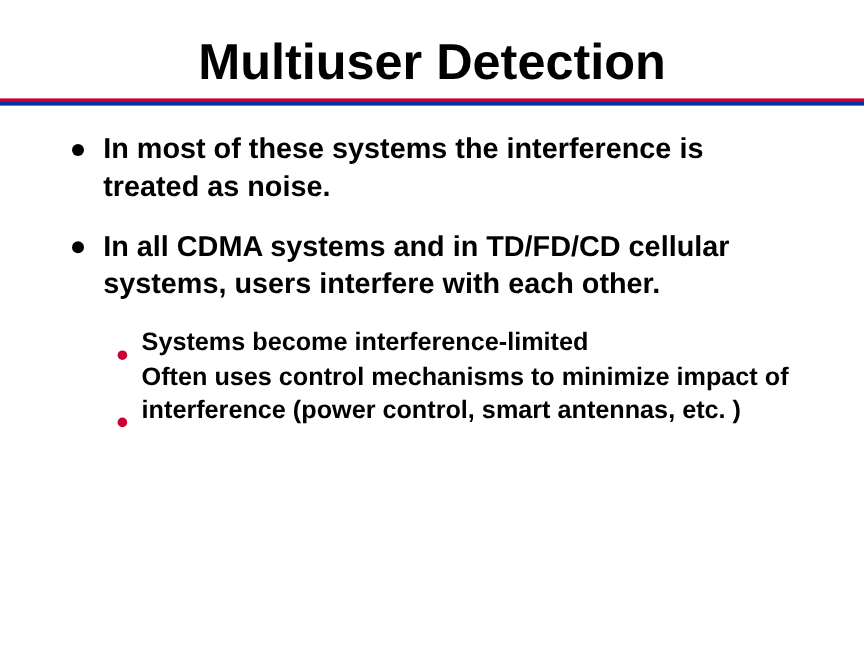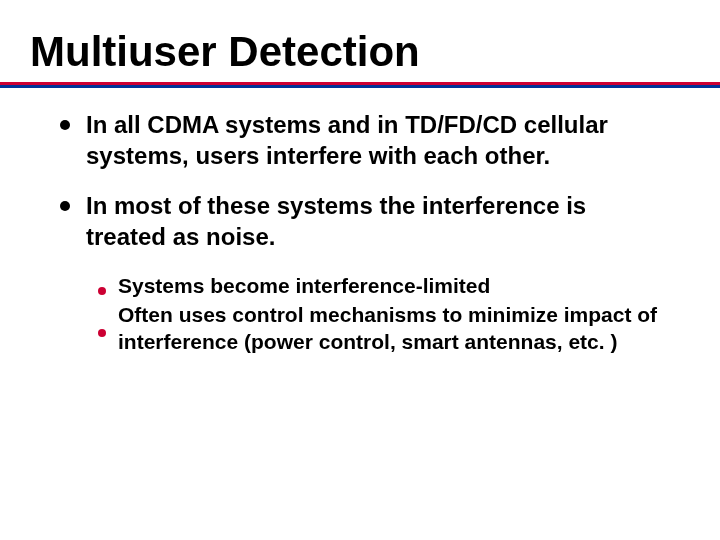--- a/index.html
+++ b/index.html
@@ -13,21 +13,21 @@
       background: #ffffff;
       font-family: Arial, Helvetica, sans-serif;
       overflow: hidden;
     }
     .slide {
       width: 100%;
       height: 100%;
       padding: 28px 0 0 0;
     }
     .title {
-      text-align: left;
+      text-align: center;
       font-size: 42px;
       font-weight: bold;
       color: #000000;
       margin-bottom: 6px;
       padding: 0 30px;
     }
     .divider {
       width: 100%;
       height: 6px;
       position: relative;
@@ -64,21 +64,21 @@
       font-weight: bold;
       color: #000000;
       line-height: 1.28;
     }
     .sub-list {
       padding-left: 38px;
       margin-top: 2px;
     }
     .sub-bullet-item {
       display: flex;
-      align-items: center;
+      align-items: flex-end;
       margin-bottom: 2px;
     }
     .sub-bullet-dot {
       width: 8px;
       height: 8px;
       background: #cc0033;
       border-radius: 50%;
       flex-shrink: 0;
       margin-top: 9px;
       margin-right: 12px;
@@ -95,25 +95,25 @@
 
 <div class="slide">
   <h1 class="title">Multiuser Detection</h1>
   <div class="divider">
     <div class="divider-red"></div>
     <div class="divider-blue"></div>
   </div>
   <div class="content">
     <div class="bullet-item">
       <div class="bullet-dot"></div>
-      <div class="bullet-text">In all CDMA systems and in TD/FD/CD cellular systems, users interfere with each other.</div>
+      <div class="bullet-text">In most of these systems the interference is treated as noise.</div>
     </div>
     <div class="bullet-item">
       <div class="bullet-dot"></div>
-      <div class="bullet-text">In most of these systems the interference is treated as noise.</div>
+      <div class="bullet-text">In all CDMA systems and in TD/FD/CD cellular systems, users interfere with each other.</div>
     </div>
     <div class="sub-list">
       <div class="sub-bullet-item">
         <div class="sub-bullet-dot"></div>
         <div class="sub-bullet-text">Systems become interference-limited</div>
       </div>
       <div class="sub-bullet-item">
         <div class="sub-bullet-dot"></div>
         <div class="sub-bullet-text">Often uses control mechanisms to minimize impact of interference (power control, smart antennas, etc. )</div>
       </div>

